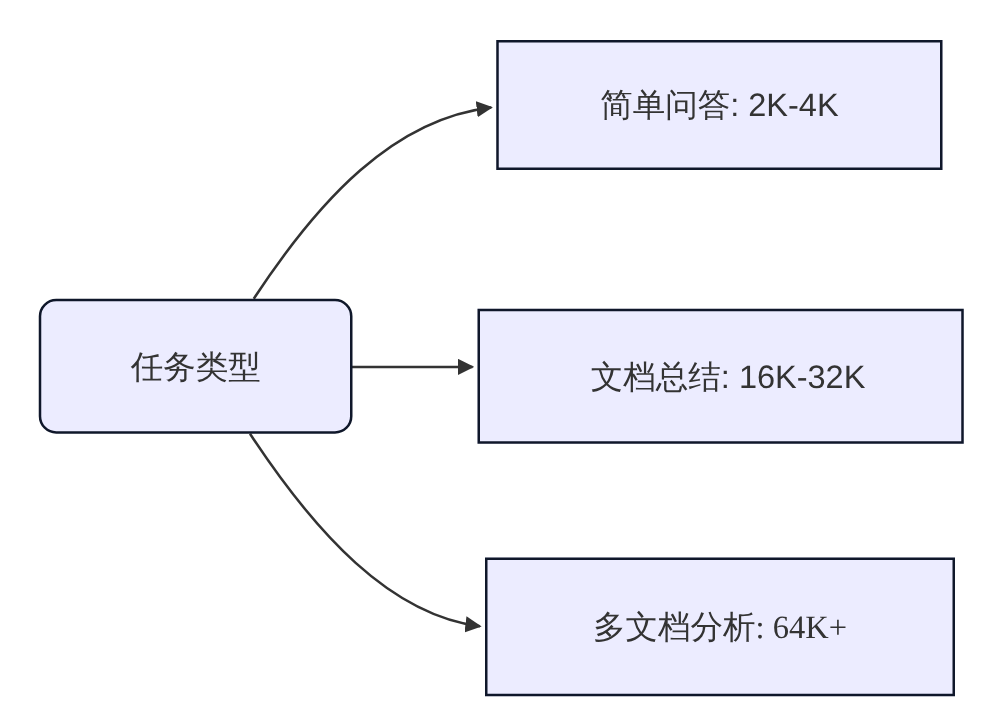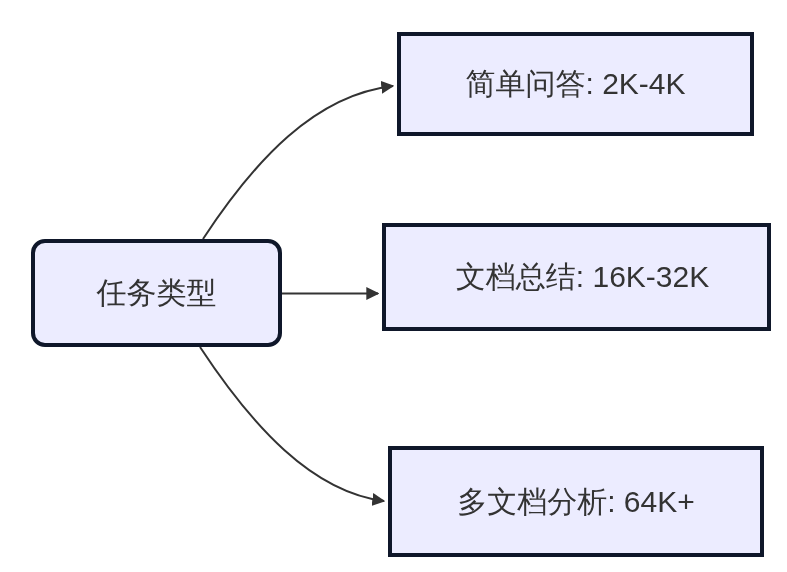--- a/index.html
+++ b/index.html
@@ -25,34 +25,34 @@
   }
   .edges path.edge {
     fill: none;
     stroke: #333333;
     stroke-width: 2;
   }
   .node {
     position: absolute;
     box-sizing: border-box;
     background: #ECECFF;
-    border: 4px solid #0f172a;
+    border: 2px solid #0f172a;
     color: #333333;
     display: flex;
     align-items: center;
     justify-content: center;
-    font-size: 30px;
+    font-size: 26px;
     line-height: 1;
     white-space: nowrap;
     text-align: center;
   }
   .node-root    { left: 31px;  top: 239px; width: 251px; height: 108px; border-radius: 14px; }
   .node-b1      { left: 397px; top: 32px;  width: 357px; height: 104px; }
-  .node-b2      { left: 382px; top: 223px; width: 389px; height: 108px; padding-left: 12px; }
-  .node-b3      { left: 388px; top: 446px; width: 376px; height: 111px; }
+  .node-b2      { left: 382px; top: 247px; width: 389px; height: 108px; padding-left: 12px; }
+  .node-b3      { left: 388px; top: 446px; width: 376px; height: 111px; font-family: Liberation Serif, serif; }
 </style>
 </head>
 <body>
 
 <div class="canvas">
 
   <svg class="edges" viewBox="0 0 787 572" xmlns="http://www.w3.org/2000/svg">
     <defs>
       <marker id="arrowhead" viewBox="0 0 10 10" refX="9" refY="5" markerWidth="6.5" markerHeight="6.5" orient="auto">
         <path d="M0,0 L10,5 L0,10 Z" fill="#333333"></path>

